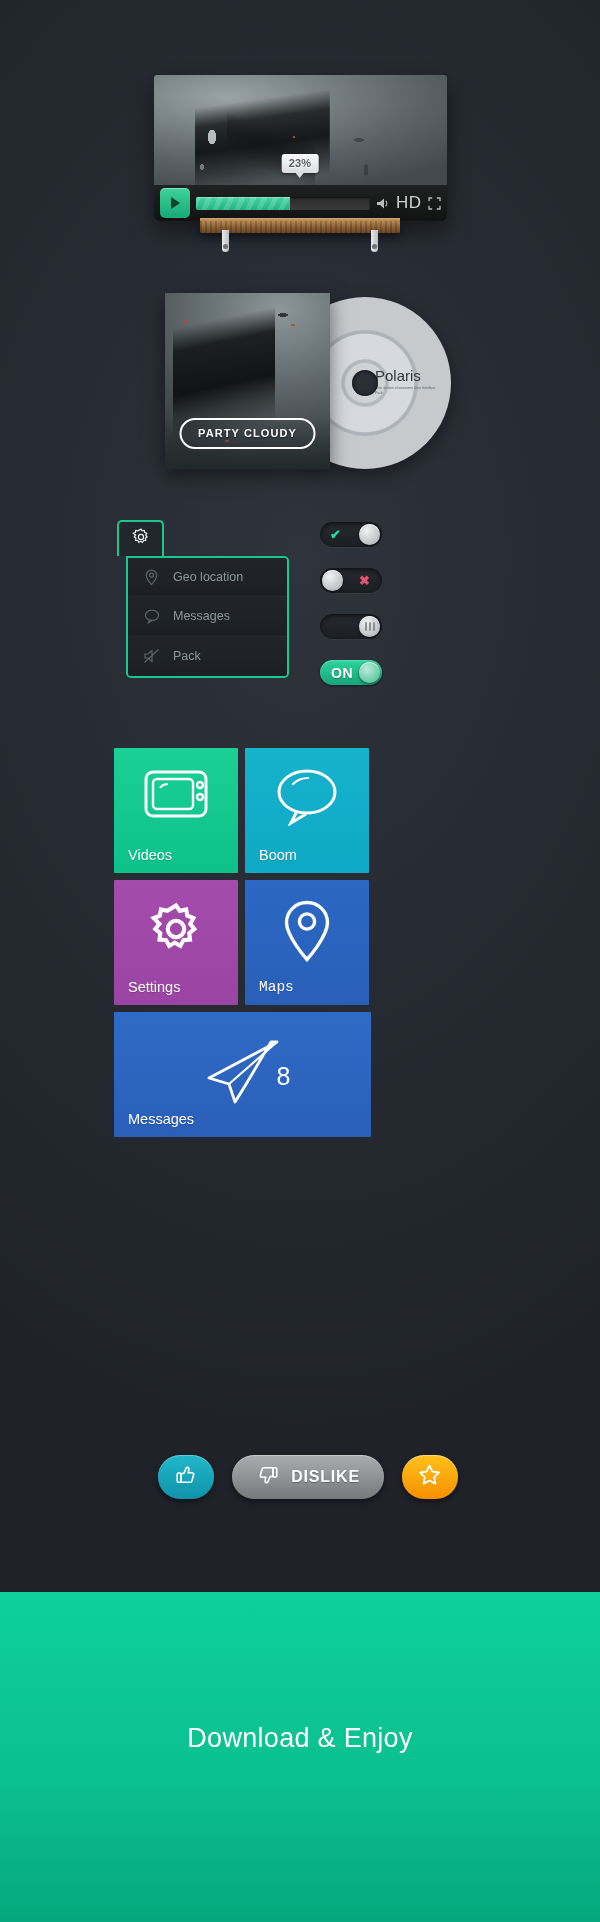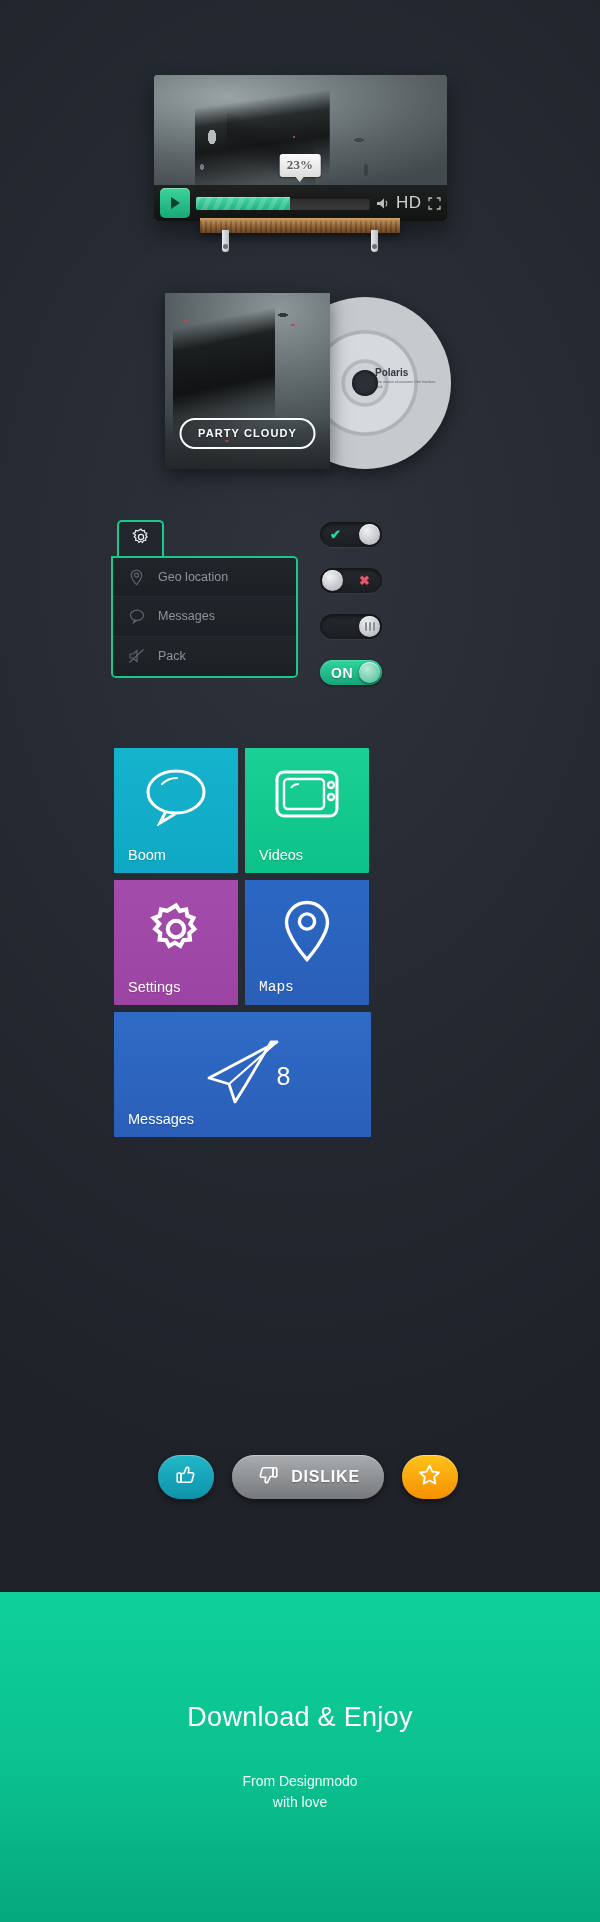--- a/index.html
+++ b/index.html
@@ -52,26 +52,25 @@
       radial-gradient(ellipse 3px 3px at 34px 112px, rgba(150,158,160,.5) 0 60%, transparent 62%),
       radial-gradient(ellipse 9px 3px at 205px 65px, rgba(60,66,68,.85) 0 60%, transparent 62%),
       radial-gradient(ellipse 4px 10px at 212px 95px, rgba(55,60,62,.8) 0 60%, transparent 62%),
       radial-gradient(ellipse 2px 2px at 140px 62px, rgba(190,70,60,.9) 0 60%, transparent 62%);
   }
   .pct-badge {
     position: absolute; left: 50%; transform: translateX(-50%);
     top: 79px;
     background: linear-gradient(#fbfbfb, #dcdcdc);
     color: #5a5f63;
-    font-size: 13px; font-weight: bold;
+    font-size: 11px; font-weight: bold;
     padding: 3px 7px 4px; border-radius: 3px;
     letter-spacing: .2px;
     text-shadow: 0 1px 0 rgba(255,255,255,.7);
     box-shadow: 0 1px 2px rgba(0,0,0,.35);
-    font-family: Liberation Serif, serif;
   }
   .pct-badge:after {
     content: ""; position: absolute; left: 50%; margin-left: -4px; bottom: -5px;
     border-left: 4px solid transparent; border-right: 4px solid transparent;
     border-top: 5px solid #dcdcdc;
   }
   .ctrl-bar {
     position: absolute; left: 0; right: 0; bottom: 0; height: 36px;
     background: linear-gradient(rgba(26,26,26,.88), rgba(14,14,14,.92));
     display: flex; align-items: center; padding: 0 6px; gap: 6px;
@@ -140,21 +139,21 @@
   .disc-hole {
     position: absolute; left: 50%; top: 50%; transform: translate(-50%,-50%);
     width: 26px; height: 26px; border-radius: 50%;
     background: #2b2f36;
     box-shadow: inset 0 0 4px rgba(0,0,0,.8);
   }
   .disc-label {
     position: absolute; left: 96px; top: 70px; width: 62px;
     color: #3f454b;
   }
-  .disc-title { font-size: 10px; font-weight: bold; margin-bottom: 2px; color: #31373c; }
+  .disc-title { font-size: 15px; font-weight: normal; margin-bottom: 2px; color: #31373c; }
   .disc-sub { font-size: 3.4px; line-height: 5px; color: #5d646a; }
   .cover {
     position: absolute; left: 165px; top: 0;
     width: 165px; height: 176px; overflow: hidden;
     box-shadow: 0 6px 18px rgba(0,0,0,.5);
   }
   .cover-art {
     position: absolute; inset: 0;
     background:
       radial-gradient(ellipse 120% 90% at 70% 10%, #8d9699 0%, #6a7376 35%, #4a5255 70%, #353c3f 100%);
@@ -185,21 +184,21 @@
   
   .settings-zone { position: absolute; left: 0; top: 520px; width: 600px; height: 190px; }
   .gear-tab {
     position: absolute; left: 117px; top: 0; width: 47px; height: 36px;
     border: 2px solid #19c98b; border-bottom: none;
     border-radius: 5px 5px 0 0;
     background: #22262d;
     display: flex; align-items: center; justify-content: center;
   }
   .menu-box {
-    position: absolute; left: 111px; top: 36px; width: 187px; height: 122px;
+    position: absolute; left: 126px; top: 36px; width: 163px; height: 122px;
     border: 2px solid #19c98b; border-radius: 0 5px 5px 5px;
     background: #1e2228; overflow: hidden;
   }
   .menu-item {
     height: 39.3px; display: flex; align-items: center; gap: 13px;
     padding-left: 15px;
     border-bottom: 1px solid #262b31;
     background: linear-gradient(#212529, #1c2025);
   }
   .menu-item:last-child { border-bottom: none; }
@@ -395,42 +394,42 @@
       </div>
       <div class="toggle t-on">
         <span class="t-mark t-ontxt">ON</span>
         <span class="knob knob-r knob-green"></span>
       </div>
     </div>
   </div>
 
   <div class="tiles">
     <div class="tile-row">
-      <div class="tile tile-sm t-boom">
-        <span class="tile-ico">
-          <svg width="64" height="58" viewBox="0 0 64 58" fill="none" stroke="#fff" stroke-width="3">
-            <ellipse cx="32" cy="24" rx="28" ry="21"></ellipse>
-            <path d="M22 43l-6 12 15-9"></path>
-            <path d="M18 16c4-4 10-6 15-6" stroke-width="2.2" stroke-linecap="round"></path>
-          </svg>
-        </span>
-        <span class="tile-label">Boom</span>
-      </div>
       <div class="tile tile-sm t-videos">
         <span class="tile-ico">
           <svg width="66" height="52" viewBox="0 0 66 52" fill="none" stroke="#fff" stroke-width="3">
             <rect x="3" y="4" width="60" height="44" rx="7"></rect>
             <rect x="10" y="11" width="40" height="30" rx="4" stroke-width="2.4"></rect>
             <path d="M17 20c2-3 5-4 8-4" stroke-width="2"></path>
             <circle cx="57" cy="17" r="3" stroke-width="2.4"></circle>
             <circle cx="57" cy="29" r="3" stroke-width="2.4"></circle>
           </svg>
         </span>
         <span class="tile-label">Videos</span>
       </div>
+      <div class="tile tile-sm t-boom">
+        <span class="tile-ico">
+          <svg width="64" height="58" viewBox="0 0 64 58" fill="none" stroke="#fff" stroke-width="3">
+            <ellipse cx="32" cy="24" rx="28" ry="21"></ellipse>
+            <path d="M22 43l-6 12 15-9"></path>
+            <path d="M18 16c4-4 10-6 15-6" stroke-width="2.2" stroke-linecap="round"></path>
+          </svg>
+        </span>
+        <span class="tile-label">Boom</span>
+      </div>
     </div>
     <div class="tile-row">
       <div class="tile tile-sm t-settings">
         <span class="tile-ico">
           <svg width="58" height="58" viewBox="0 0 24 24" fill="none" stroke="#fff" stroke-width="1.7">
             <circle cx="12" cy="12" r="3.4"></circle>
             <path d="M12 2.3l1.6 2.2 2.6-.6.5 2.6 2.5 1-1.3 2.4 1.7 2.1-2.1 1.7.3 2.7-2.7.2-1.3 2.4-2.3-1.4-2.3 1.4-1.3-2.4-2.7-.2.3-2.7-2.1-1.7 1.7-2.1L2.8 7.5l2.5-1 .5-2.6 2.6.6z"></path>
           </svg>
         </span>
         <span class="tile-label">Settings</span>
@@ -482,19 +481,15 @@
       <span>
         <svg width="25" height="24" viewBox="0 0 24 24" fill="none" stroke="#fff" stroke-width="1.8" stroke-linejoin="round">
           <path d="M12 2.6l2.9 6 6.6.9-4.8 4.6 1.2 6.5-5.9-3.1-5.9 3.1 1.2-6.5L2.5 9.5l6.6-.9z"></path>
         </svg>
       </span>
     </div>
   </div>
 
   <div class="footer">
     <div class="f-title">Download &amp; Enjoy</div>
-    <div>
-      <div class="f-sub">From Designmodo</div>
-      <div class="f-sub">with love</div>
-    </div>
   </div>
 
 </div>
 
 </body></html>

